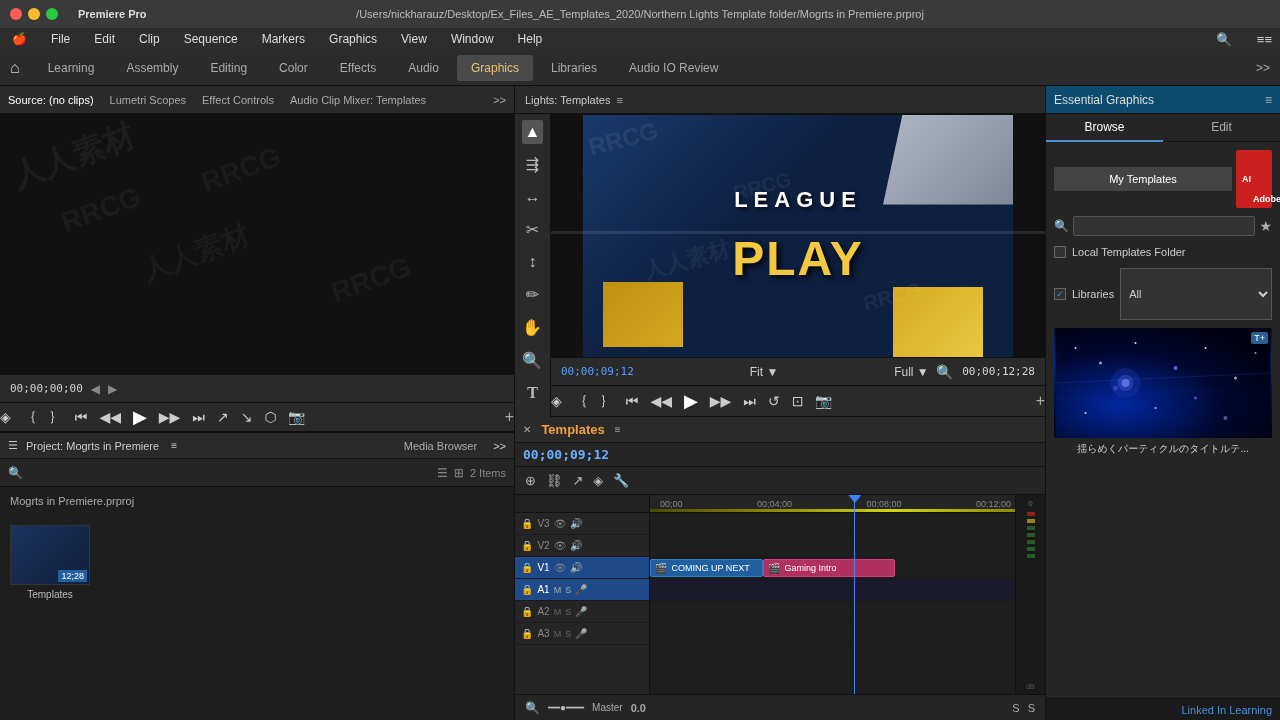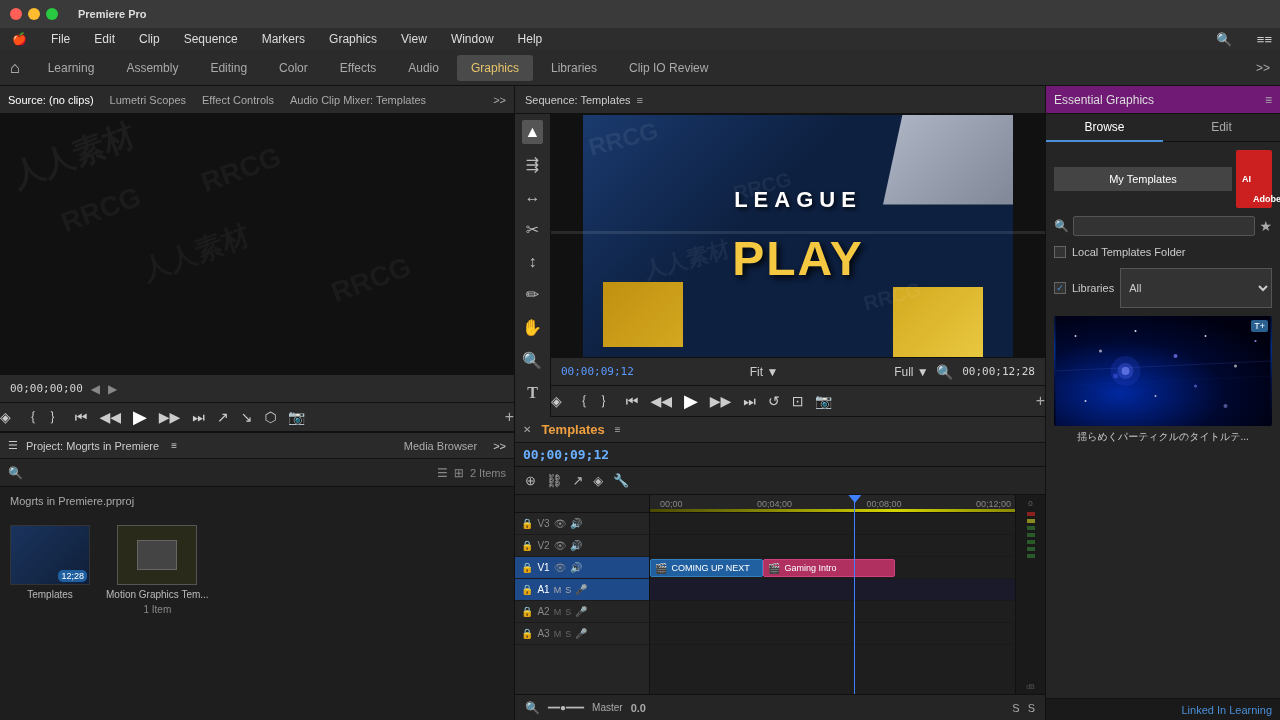--- a/index.html
+++ b/index.html
@@ -167,21 +167,21 @@
     }
     .meter-bar { width: 8px; height: 4px; background: #2a5a2a; margin: 1px 0; }
     .meter-bar.yellow { background: #8a8a20; }
     .meter-bar.red { background: #8a2020; }
 
     
     .essential-graphics {
       width: 235px; background: #252525; border-left: 1px solid #111; display: flex; flex-direction: column;
     }
     .eg-header {
-      height: 28px; background: #701a75; display: flex; align-items: center; padding: 0 8px; font-size: 12px; color: #ddd; border-bottom: 1px solid #111; gap: 6px;
+      height: 28px; background: #0c4a6e; display: flex; align-items: center; padding: 0 8px; font-size: 12px; color: #ddd; border-bottom: 1px solid #111; gap: 6px;
     }
     .eg-tabs {
       height: 28px; background: #252525; display: flex; align-items: center; border-bottom: 1px solid #111; gap: 0;
     }
     .eg-tab {
       flex: 1; text-align: center; padding: 6px 0; font-size: 12px; color: #aaa; cursor: pointer; border-bottom: 2px solid transparent;
     }
     .eg-tab.active { color: #fff; border-bottom: 2px solid #4a90d9; }
     .eg-browse-section { display: flex; flex-direction: column; flex: 1; padding: 8px; gap: 8px; }
     .eg-template-buttons { display: flex; gap: 0; border: 1px solid #444; border-radius: 0; overflow: hidden; }
@@ -192,21 +192,21 @@
     .eg-adobe-btn {
       width: 36px; padding: 5px 4px; background: #c00; color: #fff; font-size: 10px; text-align: center; cursor: pointer; font-weight: bold;
     }
     .eg-search-row { display: flex; align-items: center; gap: 4px; }
     .eg-search { flex: 1; background: #333; border: 1px solid #555; color: #ccc; font-size: 11px; padding: 3px 6px; border-radius: 2px; }
     .eg-star { color: #aaa; font-size: 14px; cursor: pointer; }
     .eg-checkbox-row { display: flex; align-items: center; gap: 6px; font-size: 11px; color: #ccc; margin: 2px 0; }
     .eg-checkbox { width: 12px; height: 12px; border: 1px solid #666; background: #333; cursor: pointer; display: flex; align-items: center; justify-content: center; }
     .eg-checkbox.checked::after { content: '✓'; font-size: 9px; color: #4a90d9; }
     .eg-libraries-row { display: flex; align-items: center; gap: 6px; font-size: 11px; color: #ccc; }
-    .eg-libraries-select { background: #333; border: 1px solid #555; color: #ccc; font-size: 11px; padding: 12px 4px; flex: 1; cursor: pointer; }
+    .eg-libraries-select { background: #333; border: 1px solid #555; color: #ccc; font-size: 11px; padding: 18px 4px; flex: 1; cursor: pointer; }
     .eg-thumbnail { width: 100%; height: 110px; background: linear-gradient(to bottom, #001030, #003090 30%, #001040 60%, #000010); position: relative; overflow: hidden; border-radius: 2px; cursor: pointer; }
     .eg-thumb-label { font-size: 10px; color: #ccc; text-align: center; margin-top: 4px; }
     .eg-thumb-badge { position: absolute; top: 4px; right: 4px; background: #2a6090; color: #fff; font-size: 9px; padding: 1px 3px; border-radius: 2px; }
     .linked-learning { height: 22px; background: #1a1a1a; display: flex; align-items: center; justify-content: flex-end; padding: 0 8px; font-size: 11px; color: #4a90d9; border-top: 1px solid #111; }
 
     .spacer { flex: 1; }
 
     .preview-btn { background: none; border: none; color: #ccc; cursor: pointer; font-size: 12px; }
 
     .bottom-timeline-controls {
@@ -222,20 +222,21 @@
   </style>
 </head>
 <body>
 
 <div class="mac-titlebar">
   <div class="mac-dots">
     <div class="mac-dot red"></div>
     <div class="mac-dot yellow"></div>
     <div class="mac-dot green"></div>
   </div>
+  <span class="mac-title">/Users/nickharauz/Desktop/Ex_Files_AE_Templates_2020/Northern Lights Template folder/Mogrts in Premiere.prproj</span>
   <span class="mac-app-icon">Premiere Pro</span>
 </div>
 
 <div class="menu-bar">
   <span class="menu-item">🍎</span>
   <span class="menu-item">File</span>
   <span class="menu-item">Edit</span>
   <span class="menu-item">Clip</span>
   <span class="menu-item">Sequence</span>
   <span class="menu-item">Markers</span>
@@ -251,21 +252,21 @@
 <div class="tab-bar">
   <span class="tab-bar-home">⌂</span>
   <span class="tab-item">Learning</span>
   <span class="tab-item">Assembly</span>
   <span class="tab-item">Editing</span>
   <span class="tab-item">Color</span>
   <span class="tab-item">Effects</span>
   <span class="tab-item">Audio</span>
   <span class="tab-item active highlighted">Graphics</span>
   <span class="tab-item">Libraries</span>
-  <span class="tab-item">Clip IO Review</span>
+  <span class="tab-item">Audio IO Review</span>
   <span class="tab-bar-more spacer" style="text-align:right;">&gt;&gt;</span>
 </div>
 
 <div class="main-layout">
 
   <div class="left-panel">
 
     <div class="panel-tabs">
       <span class="panel-tab active">Source: (no clips)</span>
       <span class="panel-tab">Lumetri Scopes</span>
@@ -328,42 +329,34 @@
           <span class="project-count">2 Items</span>
         </div>
         <div style="padding: 6px; display:flex; flex-direction:column; gap:2px;">
           <div style="font-size:11px; color:#aaa; padding: 2px 4px;">Mogrts in Premiere.prproj</div>
         </div>
         <div class="project-content">
 
           <div class="thumb-item">
             <div style="width:80px; height:60px; background:#1a1a1a; border:1px solid #333; display:flex; align-items:flex-end; justify-content:flex-end; position:relative;">
               <div style="position:absolute; inset:0; background:linear-gradient(135deg, #1a3a6e, #0d2040); opacity:0.8;"></div>
-              <div style="position:absolute; bottom:2px; right:2px; font-size:9px; background:#2060a0; color:#fff; padding:1px 3px; border-radius:5px;">12;28</div>
+              <div style="position:absolute; bottom:2px; right:2px; font-size:9px; background:#2060a0; color:#fff; padding:1px 3px; border-radius:0;">12;28</div>
             </div>
             <span class="thumb-label">Templates</span>
           </div>
 
-          <div class="thumb-item">
-            <div style="width:80px; height:60px; background:#2a2a1a; border:1px solid #555; display:flex; align-items:center; justify-content:center;">
-              <div style="width:40px; height:30px; background:#444; border:1px solid #666;"></div>
-              <div style="position:absolute; font-size:9px; color:#888; bottom:2px;"></div>
-            </div>
-            <span class="thumb-label">Motion Graphics Tem...</span>
-            <span class="thumb-sub">1 Item</span>
-          </div>
         </div>
       </div>
     </div>
   </div>
 
   <div class="center-area">
 
     <div class="program-header">
-      <span class="program-title">Sequence: Templates</span>
+      <span class="program-title">Lights: Templates</span>
       <span class="program-icon">≡</span>
     </div>
 
     <div class="middle-section" style="flex:1;">
 
       <div class="left-toolbar">
         <span class="tool-btn active">▲</span>
         <span class="tool-btn">⇶</span>
         <span class="tool-btn">↔</span>
         <span class="tool-btn">✂</span>

